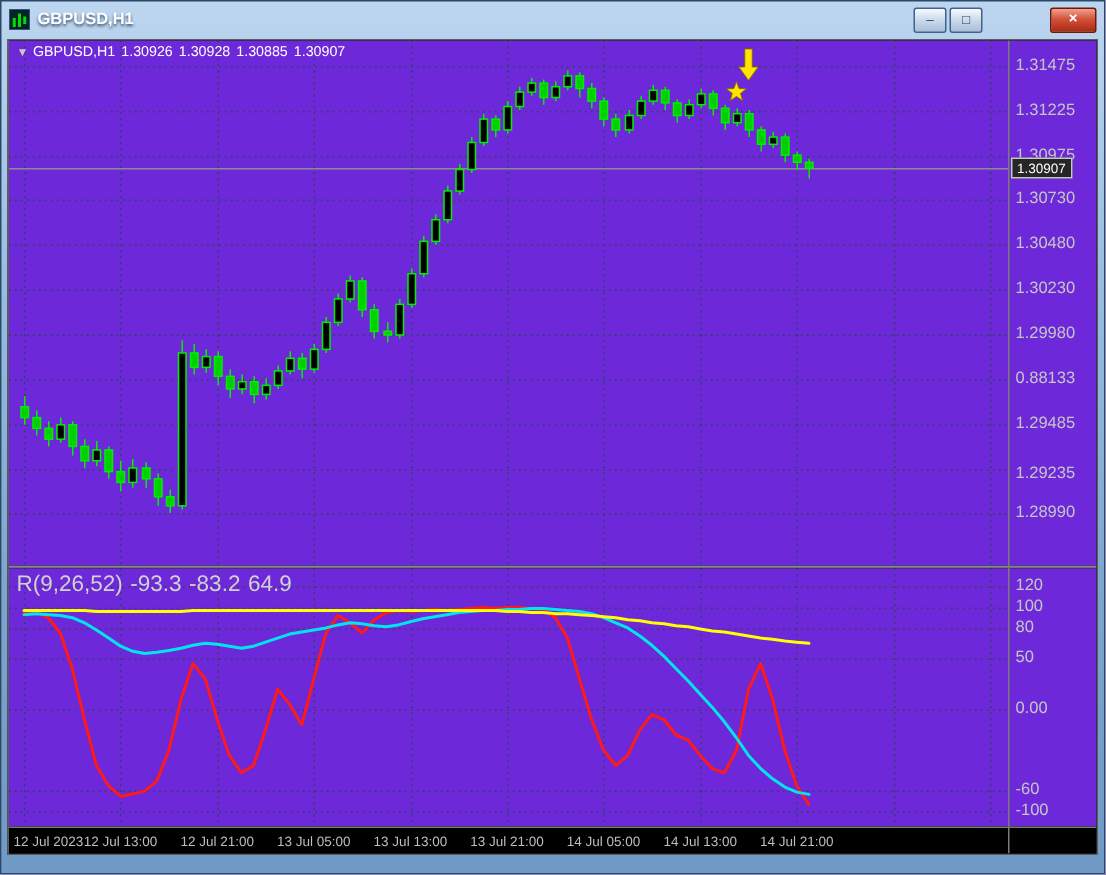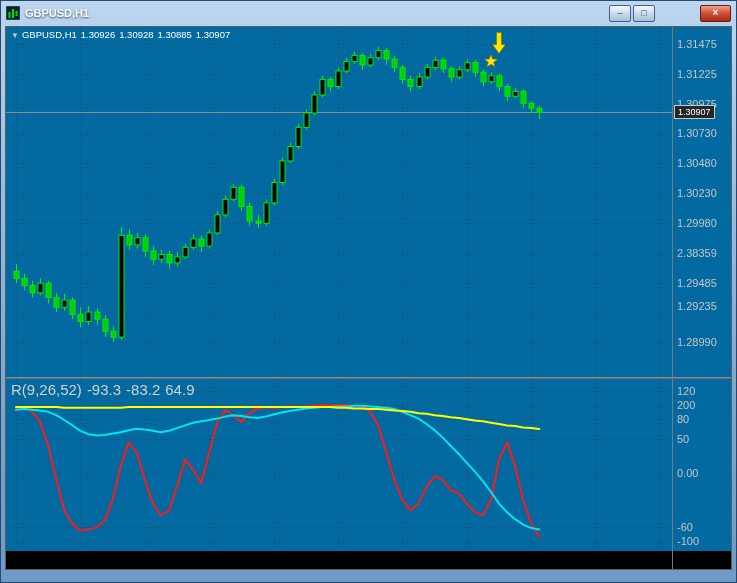--- a/index.html
+++ b/index.html
@@ -10,21 +10,21 @@
   .title-text{color:#ffffff;font-size:11px;font-weight:bold;text-shadow:0 1px 2px rgba(10,30,60,.75);}
   .win-controls{margin-left:auto;display:flex;align-items:center;}
   .wbtn{width:20px;height:15px;margin-left:2px;border:1px solid #40618c;border-radius:2px;
     background:linear-gradient(#f7fbff,#cfdcec 45%,#a9bfd8);color:#27476b;font-size:9px;
     display:flex;align-items:center;justify-content:center;cursor:default;line-height:1;}
   .wbtn.close{width:29px;margin-left:45px;background:linear-gradient(#f0a18c,#d4523a 45%,#aa2a14);
     color:#fff;border-color:#6e180a;font-size:10px;font-weight:bold;}
   .content{position:absolute;left:4px;right:4px;top:25px;bottom:12px;background:#000;
     border:1px solid #5d5d5d;overflow:hidden;}
   .v-sep{position:absolute;left:666px;top:0;bottom:0;width:1px;background:#7a7a7a;z-index:6;}
-  .pane{position:relative;background:#0369a1;overflow:hidden;padding-left:36px;}
+  .pane{position:relative;background:#6d28d9;overflow:hidden;padding-left:36px;}
   .pane svg{position:absolute;left:0;top:0;display:block;}
   #main-pane{height:350px;}
   #ind-pane{height:172px;}
   .pane-divider{height:2px;background:linear-gradient(#9a9a9a,#5c5c5c);}
   .chart-header{position:absolute;left:5px;top:2px;z-index:4;color:#fff;font-size:9.5px;
     white-space:nowrap;letter-spacing:0;}
   .chart-header .tri{color:#c8c8c8;font-size:8px;margin-right:3px;}
   .chart-header span{margin-right:4px;}
   .ind-header{position:absolute;left:5px;top:2px;z-index:4;color:#d2d2d2;font-size:15px;white-space:nowrap;}
   .ind-header span{margin-right:5px;}
@@ -222,23 +222,23 @@
       </div>
       <div id="main-axis"></div>
       <div class="bid-tag" id="bid-tag" style="top: 85.1146px;">1.30907</div>
     <div class="axis-label" style="top: 17px;">1.31475</div>
         <div class="axis-label" style="top: 46.98px;">1.31225</div>
         <div class="axis-label" style="top: 76.96px;">1.30975</div>
         <div class="axis-label" style="top: 106.34px;">1.30730</div>
         <div class="axis-label" style="top: 136.32px;">1.30480</div>
         <div class="axis-label" style="top: 166.3px;">1.30230</div>
         <div class="axis-label" style="top: 196.28px;">1.29980</div>
-        <div class="axis-label" style="top: 225.661px;">2.38359</div>
+        <div class="axis-label" style="top: 225.661px;">0.88133</div>
         <div class="axis-label" style="top: 255.641px; text-align: center;">1.29485</div>
-        <div class="axis-label" style="top: 279px;">1.29235</div>
+        <div class="axis-label" style="top: 289px;">1.29235</div>
         <div class="axis-label" style="top: 315.001px;">1.28990</div>
       </div>
 
     <div class="pane-divider"></div>
 
     <div class="pane" id="ind-pane">
       <svg id="ind-svg" width="666" height="172">
           <line x1="10.5" y1="0" x2="10.5" y2="172" stroke="#2a4646" stroke-width="1" stroke-dasharray="1,3"></line>
           <line x1="74.5" y1="0" x2="74.5" y2="172" stroke="#2a4646" stroke-width="1" stroke-dasharray="1,3"></line>
           <line x1="139.5" y1="0" x2="139.5" y2="172" stroke="#2a4646" stroke-width="1" stroke-dasharray="1,3"></line>
@@ -259,22 +259,33 @@
           <line x1="0" y1="162.5" x2="666" y2="162.5" stroke="#2a4646" stroke-width="1" stroke-dasharray="1,3"></line>
           <polyline points="10.0,29.4 18.1,28.7 26.1,32.8 34.2,43.0 42.2,66.8 50.3,100.8 58.3,131.4 66.4,145.0 74.4,151.8 82.5,150.4 90.5,148.4 98.6,141.6 106.6,121.2 114.7,87.2 122.7,63.4 130.8,73.6 138.8,100.8 146.9,124.6 154.9,136.2 163.0,131.4 171.0,107.6 179.1,80.4 187.1,90.6 195.2,104.2 203.2,73.6 211.3,43.0 219.3,31.4 227.4,36.2 235.4,43.0 243.5,34.2 251.5,29.4 259.6,28.0 267.6,28.7 275.7,28.0 283.7,27.4 291.8,28.0 299.8,27.4 307.9,26.7 315.9,26.0 324.0,26.7 332.0,26.0 340.1,26.0 348.1,26.7 356.2,27.4 364.2,32.8 372.3,46.4 380.3,73.6 388.4,100.8 396.4,121.2 404.5,131.4 412.5,124.6 420.6,107.6 428.6,97.4 436.7,100.8 444.7,111.0 452.8,114.4 460.8,124.6 468.9,133.4 476.9,136.2 485.0,121.2 493.0,80.4 501.1,63.4 509.1,87.2 517.2,121.2 525.2,145.0 533.3,157.4" fill="none" stroke="#ff1a1a" stroke-width="2" stroke-linejoin="round" stroke-linecap="round"></polyline>
           <polyline points="10.0,30.8 18.1,30.1 26.1,30.8 34.2,31.4 42.2,32.8 50.3,36.2 58.3,41.0 66.4,46.4 74.4,51.8 82.5,55.2 90.5,56.6 98.6,55.9 106.6,54.6 114.7,53.2 122.7,51.2 130.8,49.8 138.8,50.5 146.9,51.8 154.9,53.2 163.0,51.8 171.0,49.1 179.1,46.4 187.1,43.7 195.2,42.3 203.2,41.0 211.3,39.6 219.3,37.6 227.4,36.2 235.4,36.9 243.5,38.2 251.5,38.9 259.6,37.6 267.6,35.5 275.7,33.5 283.7,32.1 291.8,30.8 299.8,29.4 307.9,28.7 315.9,28.0 324.0,28.0 332.0,27.4 340.1,27.4 348.1,26.7 356.2,26.7 364.2,27.4 372.3,28.0 380.3,28.7 388.4,30.1 396.4,32.8 404.5,36.2 412.5,39.6 420.6,45.0 428.6,51.2 436.7,58.6 444.7,66.8 452.8,75.0 460.8,83.8 468.9,92.6 476.9,102.2 485.0,113.0 493.0,124.6 501.1,133.4 509.1,140.2 517.2,145.7 525.2,149.1 533.3,150.6" fill="none" stroke="#00e5ee" stroke-width="2" stroke-linejoin="round" stroke-linecap="round"></polyline>
           <polyline points="10.0,28.0 18.1,28.0 26.1,28.0 34.2,28.0 42.2,28.0 50.3,28.0 58.3,28.7 66.4,28.7 74.4,28.7 82.5,28.7 90.5,28.7 98.6,28.7 106.6,28.7 114.7,28.7 122.7,28.0 130.8,28.0 138.8,28.0 146.9,28.0 154.9,28.0 163.0,28.0 171.0,28.0 179.1,28.0 187.1,28.0 195.2,28.0 203.2,28.0 211.3,28.0 219.3,28.0 227.4,28.0 235.4,28.0 243.5,28.0 251.5,28.0 259.6,28.0 267.6,28.0 275.7,28.0 283.7,28.0 291.8,28.0 299.8,28.0 307.9,28.0 315.9,28.0 324.0,28.0 332.0,28.7 340.1,28.7 348.1,29.4 356.2,29.4 364.2,30.1 372.3,30.1 380.3,30.8 388.4,31.4 396.4,32.1 404.5,32.8 412.5,34.2 420.6,34.8 428.6,36.2 436.7,36.9 444.7,38.2 452.8,38.9 460.8,40.3 468.9,41.6 476.9,42.3 485.0,43.7 493.0,45.0 501.1,46.4 509.1,47.1 517.2,48.4 525.2,49.1 533.3,49.9" fill="none" stroke="#ffff00" stroke-width="2" stroke-linejoin="round" stroke-linecap="round"></polyline>
         </svg>
       <div class="ind-header">
         <span>R(9,26,52)</span><span>-93.3</span><span>-83.2</span><span>64.9</span>
       </div>
       <div id="ind-axis"></div>
     <div class="axis-label" style="top: 12.4px;">120</div>
-        <div class="axis-label" style="top: 26px;">200</div>
+        <div class="axis-label" style="top: 26px;">100</div>
         <div class="axis-label" style="top: 39.6px; text-align: center;">80</div>
         <div class="axis-label" style="top: 60px;">50</div>
         <div class="axis-label" style="top: 94px;">0.00</div>
         <div class="axis-label" style="top: 148.4px;">-60</div>
         <div class="axis-label" style="top: 162px;">-100</div>
       </div>
 
+    <div id="time-axis">
+        <div class="time-label" style="left: 3px;">12 Jul 2023</div>
+        <div class="time-label" style="left: 74.4px; transform: translateX(-50%);">12 Jul 13:00</div>
+        <div class="time-label" style="left: 138.8px; transform: translateX(-50%);">12 Jul 21:00</div>
+        <div class="time-label" style="left: 203.2px; transform: translateX(-50%);">13 Jul 05:00</div>
+        <div class="time-label" style="left: 267.6px; transform: translateX(-50%);">13 Jul 13:00</div>
+        <div class="time-label" style="left: 332px; transform: translateX(-50%);">13 Jul 21:00</div>
+        <div class="time-label" style="left: 396.4px; transform: translateX(-50%);">14 Jul 05:00</div>
+        <div class="time-label" style="left: 460.8px; transform: translateX(-50%);">14 Jul 13:00</div>
+        <div class="time-label" style="left: 525.2px; transform: translateX(-50%);">14 Jul 21:00</div>
+      </div>
   </div>
 </div>
 
 </body></html>

